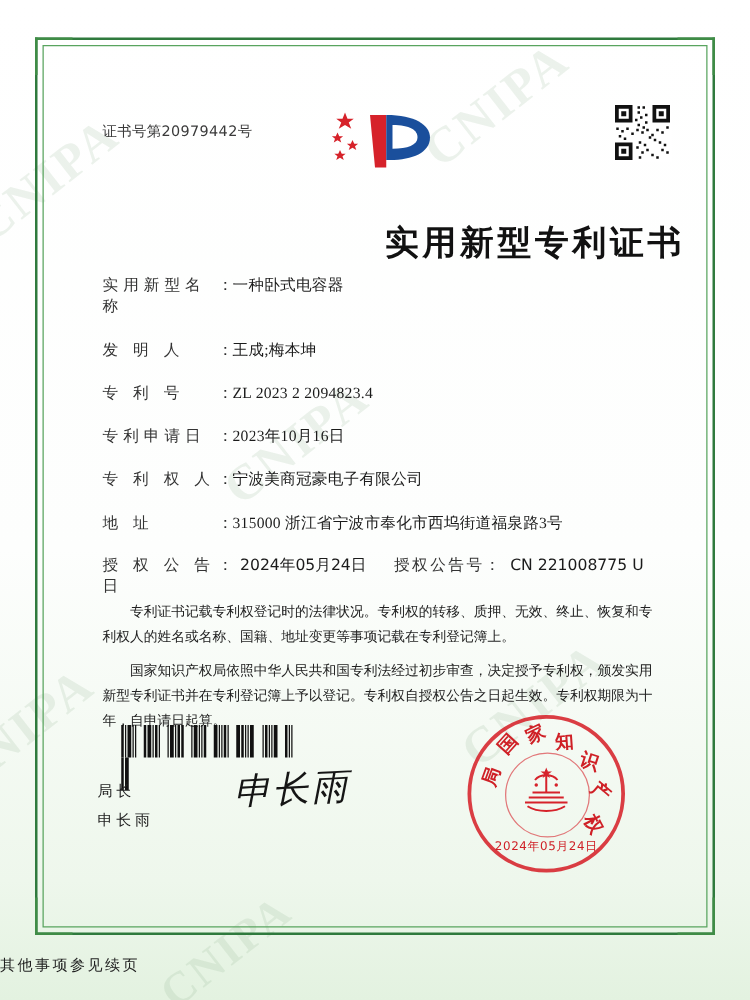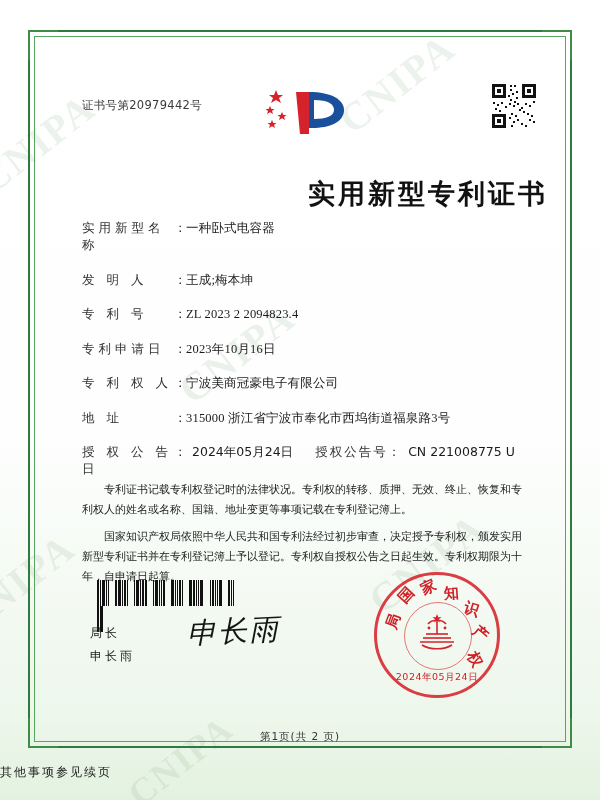--- a/index.html
+++ b/index.html
@@ -171,21 +171,21 @@
     display: inline-block;
     width: 1px;
     height: 26px;
     background: #111;
     margin-right: 1px;
     vertical-align: top;
   }
 
   .sig-block {
     position: absolute;
-    left: 38px; top: 562px;
+    left: 26px; top: 562px;
     font-size: 12px;
     color: #222;
     letter-spacing: 3px;
     line-height: 1.9;
   }
 
   .signature {
     position: absolute;
     left: 135px; top: 552px;
     font-family: "DejaVu Serif", "Liberation Serif", serif;
@@ -449,19 +449,18 @@
             <polygon points="25,6 26.2,9.2 29.6,9.2 26.8,11.2 27.9,14.4 25,12.4 22.1,14.4 23.2,11.2 20.4,9.2 23.8,9.2"></polygon>
             <circle cx="17" cy="20" r="1.4"></circle>
               <circle cx="33" cy="20" r="1.4"></circle>
           </g>
         </svg>
       </div>
 
       <div class="seal-date">2024年05月24日</div>
     </div>
 
-    <div class="page-no">第1页(共 2 页)</div>
 
   </div>
 
   <div class="footer-note">其他事项参见续页</div>
 
 </div>
 
 </body></html>

